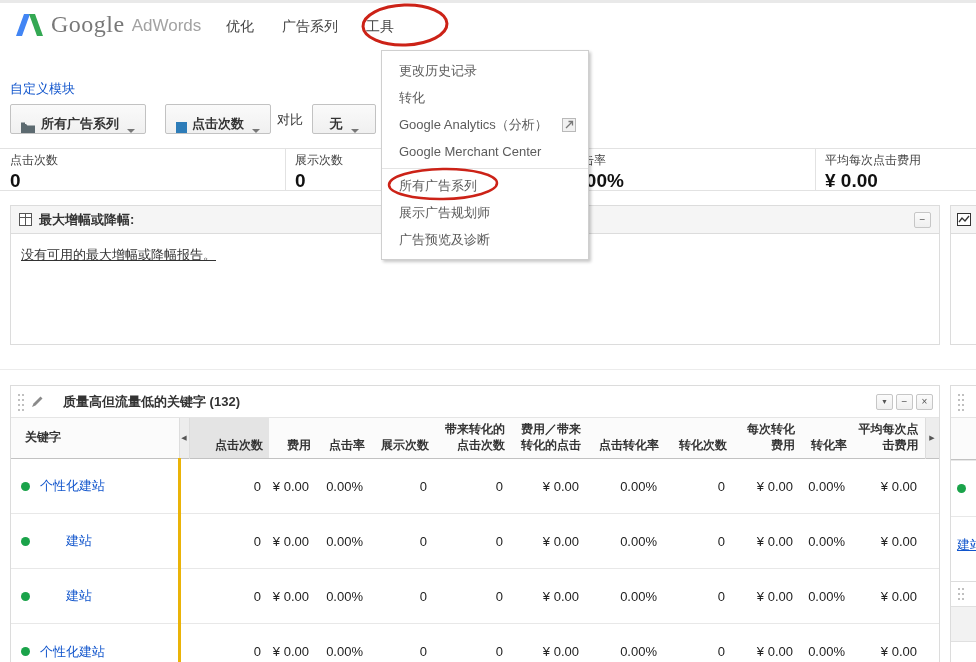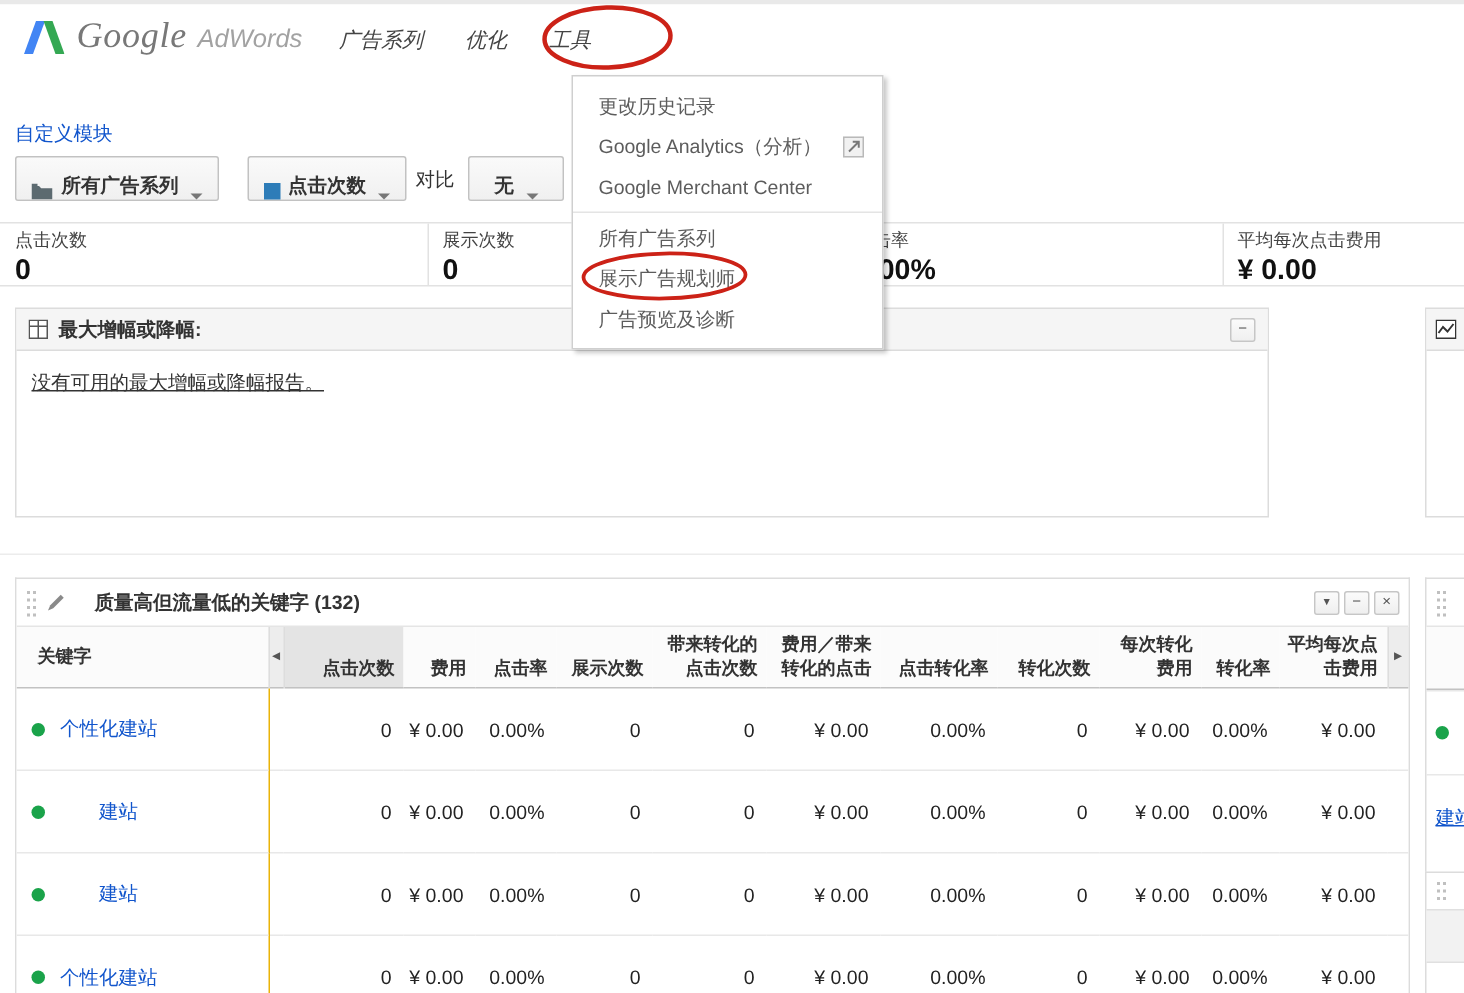--- a/index.html
+++ b/index.html
@@ -4,21 +4,21 @@
 <style>
   * { margin:0; padding:0; box-sizing:border-box; }
   html,body { width:976px; height:662px; }
   body {
     position:relative; overflow:hidden; background:#fff;
     font-family:"Liberation Sans","DejaVu Sans",sans-serif; color:#333;
   }
   .top-strip { position:absolute; left:0; top:0; width:976px; height:3px; background:#e9e9e9; }
 
   
-  .topnav { position:absolute; left:0; top:3px; width:976px; height:47px; background:#fff;font-style:italic; }
+  .topnav { position:absolute; left:0; top:3px; width:976px; height:47px; background:#fff; }
   .logo { position:absolute; left:16px; top:8px; display:flex; align-items:center; cursor:pointer; }
   .logo-google { font-family:"Liberation Serif","DejaVu Serif",serif; font-size:24px; color:#787878; margin-left:8px; letter-spacing:0.5px; }
   .logo-adwords { font-size:17px; color:#a2a2a2; margin-left:7px; margin-top:3px; }
   .nav-items { position:absolute; left:212px; top:0; height:47px; display:flex; align-items:center; }
   .nav-item { position:relative; font-size:14px; color:#444; padding:0 14px; height:47px; line-height:47px; cursor:pointer; white-space:nowrap; }
   .nav-item.active { color:#4285f4; }
   .nav-item.active::after { content:""; position:absolute; left:10px; right:10px; bottom:0; height:4px; background:#4285f4; }
 
   
   .tools-menu { position:absolute; left:381px; top:50px; width:208px; background:#fff;
@@ -40,21 +40,21 @@
 
   
   .statsbar { position:absolute; left:0; top:148px; width:976px; height:43px; border-top:1px solid #e2e2e2; border-bottom:1px solid #e2e2e2; }
   .stat-cell { position:absolute; top:0; height:100%; padding-top:3px; }
   .stat-label { font-size:12px; color:#444; }
   .stat-value { font-size:19px; font-weight:bold; color:#111; margin-top:1px; }
   .stat-vline { position:absolute; top:0; width:1px; height:100%; background:#e2e2e2; }
 
   
   .panel { position:absolute; background:#fff; border:1px solid #dcdcdc; }
-  .changes-panel { left:10px; top:205px; width:836px; height:140px; }
+  .changes-panel { left:10px; top:205px; width:930px; height:140px; }
   .panel-hdr { height:28px; background:#f5f5f5; border-bottom:1px solid #dcdcdc; display:flex; align-items:center; padding:0 8px; }
   .panel-hdr .p-title { font-size:13px; font-weight:bold; color:#333; margin-left:7px; }
   .sq-btn { width:17px; height:16px; border:1px solid #c6c6c6; border-radius:2px; background:linear-gradient(#fbfbfb,#efefef);
     display:inline-flex; align-items:center; justify-content:center; font-size:10px; color:#555; cursor:pointer; line-height:1; }
   .changes-body { padding:12px 10px; font-size:13px; color:#333;text-decoration:underline; }
 
   .page-divider { position:absolute; left:0; top:369px; width:976px; height:1px; background:#ececec; }
 
   
   .kw-panel { left:10px; top:385px; width:930px; height:277px; overflow:hidden; border-bottom:none; }
@@ -63,21 +63,21 @@
   .kw-controls { display:flex; gap:3px; }
   .drag-handle { cursor:move; display:inline-flex; }
   table.kw { border-collapse:collapse; table-layout:fixed; width:928px; }
   table.kw th { font-size:12px; font-weight:bold; color:#333; vertical-align:bottom; padding:3px 6px 5px 4px; text-align:right; background:#fbfbfb; line-height:1.35; }
   table.kw th.th-keyword { text-align:left; padding-left:14px; vertical-align:middle; }
   table.kw th.sorted { background:#e4e4e4; }
   table.kw th.arrow-strip { background:#ededed; border-left:1px solid #ddd; border-right:1px solid #ddd; text-align:center; padding:0; font-size:7px; color:#555; cursor:pointer; vertical-align:middle; }
   table.kw thead tr { border-bottom:1px solid #c2c2c2; }
   table.kw td { height:55px; font-size:13px; color:#222; border-top:1px solid #e8e8e8; padding:0 8px 0 0; text-align:right; background:#fff; }
   table.kw tbody tr:first-child td { border-top:none; }
-  table.kw td.kw-cell { text-align:left; padding:0 0 0 10px; border-right:1px solid #eab308; }
+  table.kw td.kw-cell { text-align:left; padding:0 0 0 10px; border-right:3px solid #eab308; }
   table.kw td.spacer { border-right:none; }
   .kw-dot { display:inline-block; width:9px; height:9px; border-radius:50%; background:#1aa34a; margin-right:10px; vertical-align:middle; }
   .kw-link { color:#15c; cursor:pointer; vertical-align:middle; }
   td.kw-cell.indent .kw-link { margin-left:26px; }
 
   
   .rc-module { position:absolute; left:950px; background:#fff; border:1px solid #dcdcdc; width:200px; }
   .rc-top { top:205px; height:140px; }
   .rc-hdr { height:28px; background:#f5f5f5; border-bottom:1px solid #dcdcdc; display:flex; align-items:center; padding:0 6px; }
   .rc-kw { top:385px; height:277px; border-bottom:none; }
@@ -101,22 +101,22 @@
 <div class="topnav">
   <div class="logo">
     <svg width="27" height="26" viewBox="0 0 27 26">
       <polygon points="8,2 14,2 6,24 0,24" fill="#4285f4"></polygon>
       <polygon points="13,2 19,2 27,24 21,24" fill="#34a853"></polygon>
     </svg>
     <span class="logo-google">Google</span>
     <span class="logo-adwords">AdWords</span>
   </div>
   <div class="nav-items">
+      <div class="nav-item">优化</div>
       <div class="nav-item">广告系列</div>
-      <div class="nav-item">优化</div>
       <div class="nav-item">工具</div>
     </div>
 </div>
 
 <span class="custom-link">自定义模块</span>
 
 <div class="btn" style="left:10px;">
   <svg width="14" height="11" viewBox="0 0 14 11" style="margin-right:6px;">
     <path d="M0,2 h5 l1.5,1.5 H14 V11 H0 Z M0,0.5 h4 v1.5 h-4 Z" fill="#5c6a70"></path>
   </svg>
@@ -355,20 +355,23 @@
     </span>
   </div>
   <div class="rc-band"></div>
 </div>
 
 <div class="tools-menu">
     <div class="menu-item">
       <span class="mi-label">更改历史记录</span>
     </div>
     <div class="menu-item">
+      <span class="mi-label">转化</span>
+    </div>
+    <div class="menu-item">
       <span class="mi-label">Google Analytics（分析）</span>
       <span class="ext-icon">
         <svg width="9" height="9" viewBox="0 0 9 9">
           <path d="M1,8 L7,2 M3.5,1.5 H7.5 V5.5" fill="none" stroke="#777" stroke-width="1.3"></path>
         </svg>
       </span>
     </div>
     <div class="menu-item">
       <span class="mi-label">Google Merchant Center</span>
     </div>

